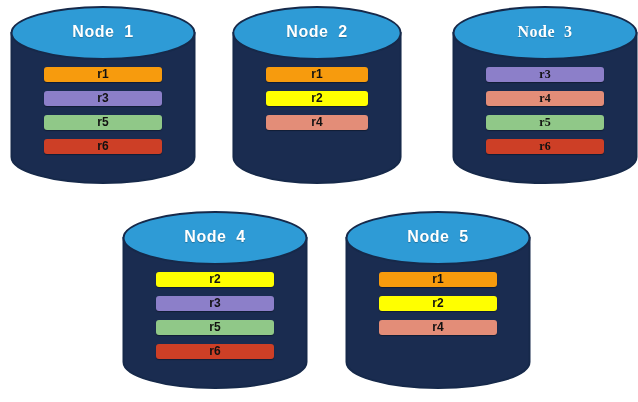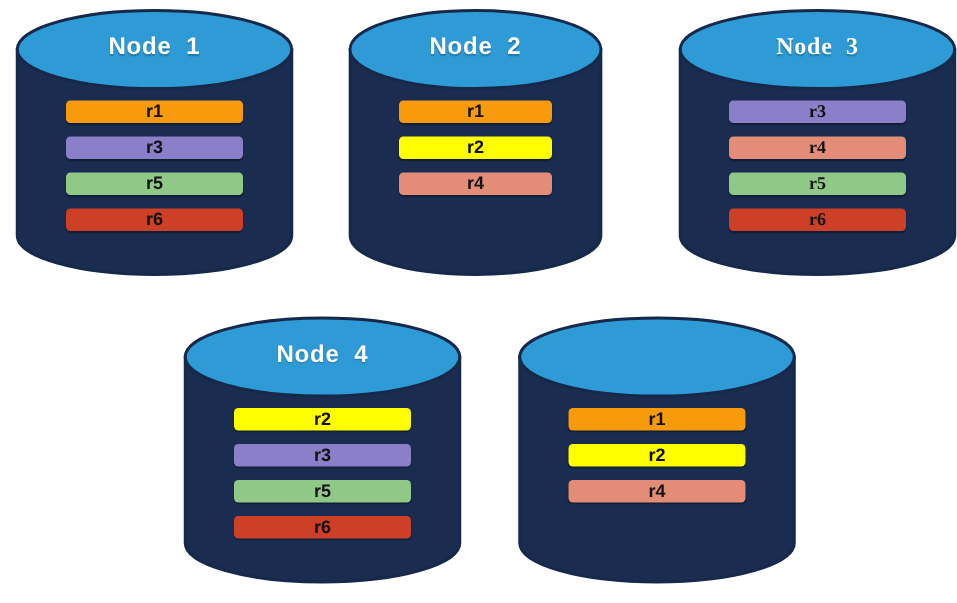--- a/index.html
+++ b/index.html
@@ -152,20 +152,21 @@
         <div class="bar" style="background: rgb(205, 63, 38);">
           <span class="bar-label">r6</span>
         </div>
       </div>
     </div>
     <div class="node" style="left: 345px; top: 210px; width: 186px; height: 180px;">
       <svg class="node-svg" viewBox="0 0 186 180" preserveAspectRatio="none">
         <path d="M 1.5 28 L 1.5 152 A 91.5 26 0 0 0 184.5 152 L 184.5 28 Z" fill="#1a2c50" stroke="#16294a" stroke-width="2"></path>
         <ellipse cx="93" cy="28" rx="91.5" ry="26" fill="#2e9bd6" stroke="#16294a" stroke-width="2"></ellipse>
       </svg>
+      <div class="node-title" style="top: 18px;">Node  5</div>
       <div class="bars" style="top: 62px; padding-left: 34px; padding-right: 34px; box-sizing: border-box;">
         <div class="bar" style="background: rgb(247, 155, 13);">
           <span class="bar-label">r1</span>
         </div>
         <div class="bar" style="background: rgb(255, 255, 0);">
           <span class="bar-label">r2</span>
         </div>
         <div class="bar" style="background: rgb(227, 141, 120);">
           <span class="bar-label">r4</span>
         </div>

